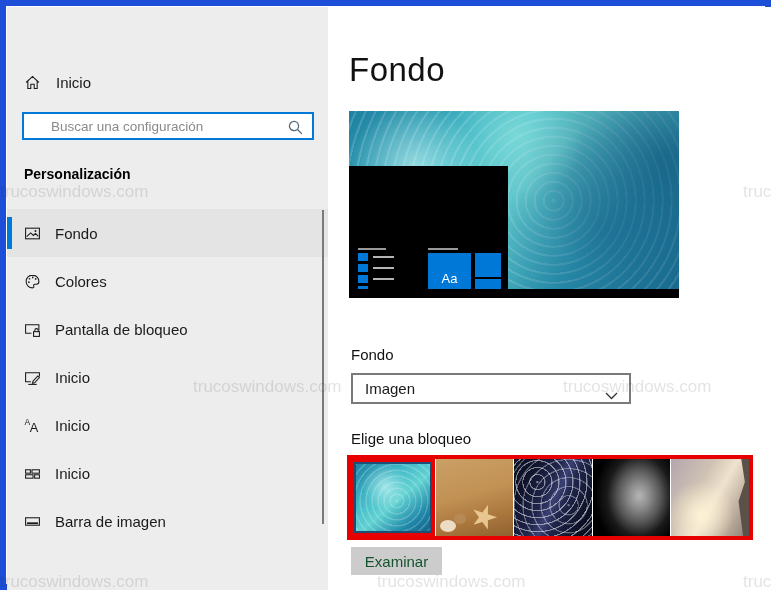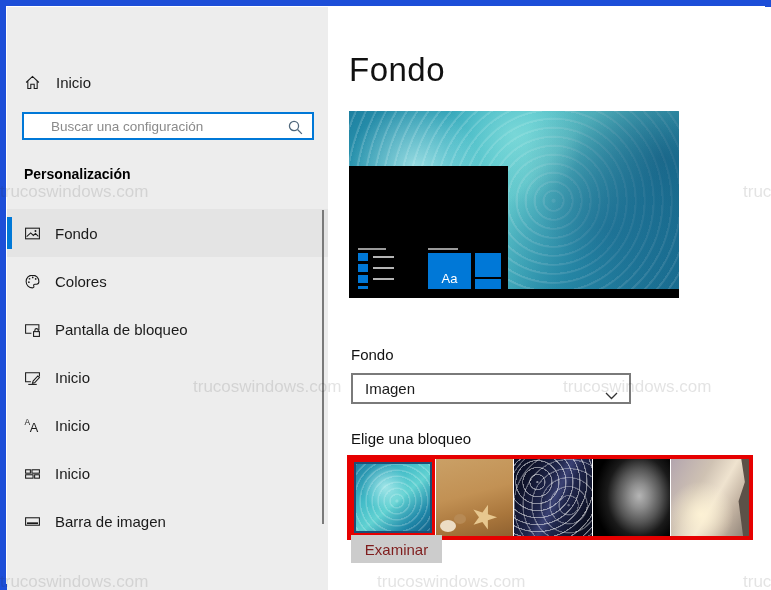--- a/index.html
+++ b/index.html
@@ -116,23 +116,23 @@
   }
   .thumb-sky {
     background:
       radial-gradient(circle at 38% 72%, rgba(255,244,214,0.9), rgba(255,244,214,0) 45%),
       linear-gradient(120deg,#b3a5ae 0%,#cfc2b3 35%,#efe3cf 55%,#c2b2a1 75%,#877c72 100%);
   }
   .sky-hand { position:absolute; right:-4px; top:0; width:18px; height:100%; background:#5c5148;
       clip-path:polygon(100% 0,35% 0,55% 30%,20% 55%,45% 100%,100% 100%); }
 
   .browse-btn {
-    position:absolute; left:23px; top:528px; width:91px; height:28px;
+    position:absolute; left:23px; top:540px; width:91px; height:28px;
     background:#cccccc; display:flex; align-items:center; justify-content:center;
-    font-size:15px; color:#7f1d1d; cursor:default;
+    font-size:15px; color:#14532d; cursor:default;
   }
   .main-scrollbar { position:absolute; left:443px; top:132px; width:3px; height:222px; background:#8a8a8a; }
 
   
   .watermark { position:absolute; font-size:17px; color:rgba(40,40,40,0.13); white-space:nowrap; pointer-events:none; }
 </style>
 </head>
 <body>
 
 <div class="window">

